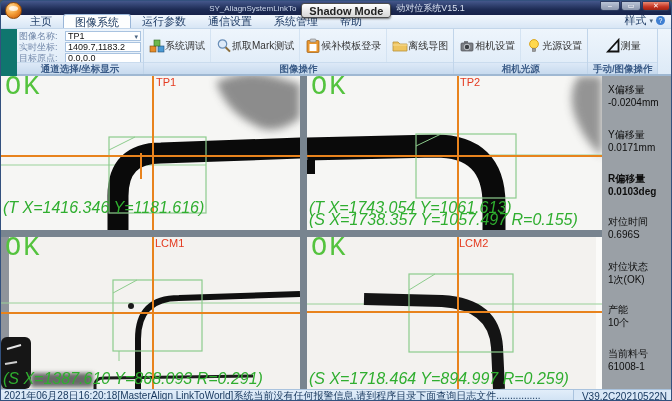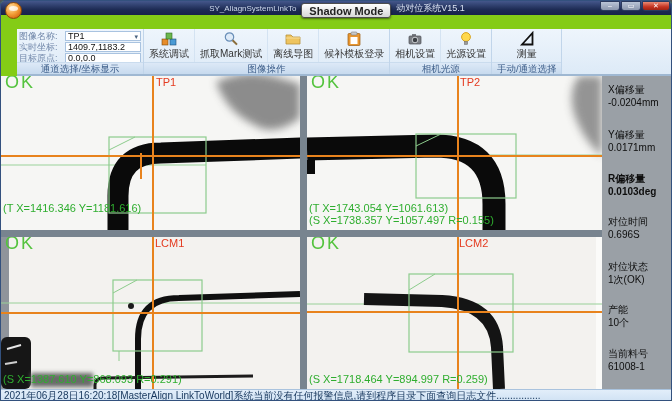--- a/index.html
+++ b/index.html
@@ -1,17 +1,17 @@
 <!DOCTYPE html>
 <html><head>
 <meta charset="utf-8">
 <style>
   html,body{margin:0;padding:0;background:#555;}
   *{box-sizing:border-box;font-family:"Liberation Sans",sans-serif;}
-  .window{position:relative;width:672px;height:401px;background:#84cc16;overflow:hidden;
+  .window{position:relative;width:672px;height:401px;background:#0f766e;overflow:hidden;
           border:1px solid #33517e;border-radius:4px 4px 0 0;}
 
   
   .titlebar{position:absolute;left:0;top:0;width:672px;height:14px;
             background:linear-gradient(#44578b,#1e2c55 60%,#17224a);}
   .orb{position:absolute;left:4px;top:1px;width:17px;height:17px;border-radius:50%;
        background:radial-gradient(circle at 35% 30%,#ffe2a8,#f5a23c 45%,#d96b12 80%);
        border:1px solid #8a4a0c;z-index:5;}
   .orb::after{content:"";position:absolute;left:3px;top:3px;width:9px;height:5px;border-radius:50%;
        background:rgba(255,255,255,.75);}
@@ -39,46 +39,46 @@
   .caret{font-size:7px;color:#4a637f;}
   .help-dot{width:9px;height:9px;border-radius:50%;background:#3f7fd2;color:#fff;font-size:7px;
        line-height:9px;text-align:center;}
 
   
   .ribbon{position:absolute;left:16px;top:28px;width:672px;height:47px;display:flex;
        background:linear-gradient(#eef5fc,#ddeaf7);border-bottom:2px solid #9fb8d2;}
   .rgroup{position:relative;height:45px;border-right:1px solid #c1d5ea;padding-bottom:12px;}
   .rcaption{position:absolute;left:0;bottom:0;width:100%;height:12px;text-align:center;
        font-size:9.5px;color:#3b5c88;line-height:12px;
-       background:linear-gradient(#dde9f7,#c7daee);border-top:1px solid #cadcee;}
+       background:linear-gradient(#dde9f7,#c7daee);border-top:1px solid #cadcee;font-weight:bold;}
   .g-fields{width:127px;padding:1px 2px 12px 2px;}
   .frow{display:flex;align-items:center;height:10px;margin-top:1px;}
   .flabel{width:46px;font-size:9px;color:#7288aa;white-space:nowrap;}
   .fbox{flex:1;height:10px;background:#fff;border:1px solid #a9c3e0;font-size:9px;color:#111;
        line-height:9px;padding:0 2px;display:flex;align-items:center;white-space:nowrap;overflow:hidden;}
   .fbox .caret{margin-left:auto;}
   .g-btns{display:flex;align-items:stretch;}
-  .rbtn{display:flex;flex-direction:column;align-items:center;justify-content:flex-start;
+  .rbtn{display:flex;flex-direction:row;align-items:center;justify-content:flex-start;
        padding:1px 5px 0 5px;cursor:default;}
   .rbtn + .rbtn{border-left:1px solid #d4e3f2;}
   .rbtn .icon{height:17px;display:flex;align-items:center;}
   .rbtn .blabel{font-size:10px;color:#333;white-space:nowrap;}
 
   
   .main{position:absolute;left:0;top:75px;width:672px;height:313px;background:#78848f;}
   .vp{position:absolute;overflow:hidden;background:#f6f6f4;}
   .vp svg{position:absolute;left:0;top:0;}
   .vp-tp1{left:0;top:0;width:299px;height:154px;}
   .vp-tp2{left:306px;top:0;width:295px;height:154px;}
   .vp-lcm1{left:0;top:161px;width:299px;height:152px;background:#f3f2ef;}
   .vp-lcm2{left:306px;top:161px;width:295px;height:152px;background:#f3f2ef;}
-  .ok{position:absolute;left:4px;top:-4px;font-size:18px;color:#54c33e;letter-spacing:2px;z-index:3;}
+  .ok{position:absolute;left:4px;top:-4px;font-size:27px;color:#54c33e;letter-spacing:2px;z-index:3;font-family:Liberation Mono, monospace;}
   .vplabel{position:absolute;font-size:11px;color:#e43b20;z-index:3;top:0;}
-  .coords{position:absolute;left:2px;z-index:3;font-size:11px;color:#2fae2f;line-height:12px;
-       white-space:nowrap;}
+  .coords{position:absolute;left:2px;z-index:3;font-size:16px;color:#2fae2f;line-height:12px;
+       white-space:nowrap;font-style:italic;}
 
   
   .sidebar{position:absolute;left:601px;top:0;width:71px;height:313px;background:#9aa0a6;}
   .sb-item{position:absolute;left:6px;font-size:10px;color:#0e0e0e;line-height:12.5px;}
   .sb-item .sb-val{white-space:nowrap;}
 
   
   .statusbar{position:absolute;left:0;top:388px;width:672px;height:13px;display:flex;align-items:center;
        background:linear-gradient(#e2eefa,#cfe1f3);border-top:1px solid #a9c3de;font-size:10px;}
   .sb-msg{color:#16365c;padding-left:3px;white-space:nowrap;overflow:hidden;}
@@ -97,20 +97,33 @@
       <span class="badge">Shadow Mode</span>
       <span class="title-right">动对位系统V15.1</span>
     </div>
     <div class="win-controls">
       <span class="win-btn">–</span>
       <span class="win-btn">▭</span>
       <span class="win-btn close">✕</span>
     </div>
   </div>
 
+  <div class="menubar">
+    <span class="menu-item">主页</span>
+    <span class="menu-item active">图像系统</span>
+    <span class="menu-item">运行参数</span>
+    <span class="menu-item">通信设置</span>
+    <span class="menu-item">系统管理</span>
+    <span class="menu-item">帮助</span>
+    <span class="menu-right">
+      <span class="style-label">样式</span>
+      <span class="caret">▾</span>
+      <span class="help-dot">?</span>
+    </span>
+  </div>
 
   <div class="ribbon">
 
     <div class="rgroup g-fields">
       <div class="frow">
         <span class="flabel">图像名称:</span>
         <span class="fbox">
           <span>TP1</span>
           <span class="caret">▾</span>
         </span>
@@ -146,36 +159,36 @@
           <svg width="16" height="16">
               <circle cx="6.5" cy="6" r="4.2" fill="#ddeaf8" stroke="#6a8fb8" stroke-width="1.2"></circle>
               <line x1="9.6" y1="9.2" x2="14" y2="13.6" stroke="#8a6d3b" stroke-width="2"></line>
             </svg>
         </span>
         <span class="blabel">抓取Mark测试</span>
       </div>
       <div class="rbtn">
         <span class="icon">
           <svg width="16" height="16">
-              <path d="M1,4 L6,4 L8,6 L15,6 L15,13 L1,13 Z" fill="#eec45f" stroke="#b8923a" stroke-width="0.8"></path>
-              <path d="M1,7 L15,7" stroke="#f7dd9a" stroke-width="1"></path>
-            </svg>
-        </span>
-        <span class="blabel">离线导图</span>
-      </div>
-      <div class="rbtn">
-        <span class="icon">
-          <svg width="16" height="16">
               <rect x="2" y="2.5" width="12" height="12" rx="1" fill="#e8962f" stroke="#9c5d12" stroke-width="0.7"></rect>
               <rect x="5" y="1" width="6" height="3" rx="1" fill="#c9c9c9" stroke="#7d7d7d" stroke-width="0.6"></rect>
               <rect x="4.5" y="6" width="7" height="7" fill="#fff"></rect>
             </svg>
         </span>
         <span class="blabel">候补模板登录</span>
       </div>
+      <div class="rbtn">
+        <span class="icon">
+          <svg width="16" height="16">
+              <path d="M1,4 L6,4 L8,6 L15,6 L15,13 L1,13 Z" fill="#eec45f" stroke="#b8923a" stroke-width="0.8"></path>
+              <path d="M1,7 L15,7" stroke="#f7dd9a" stroke-width="1"></path>
+            </svg>
+        </span>
+        <span class="blabel">离线导图</span>
+      </div>
       <div class="rcaption">图像操作</div>
     </div>
 
     <div class="rgroup g-btns">
       <div class="rbtn">
         <span class="icon">
           <svg width="16" height="16">
               <rect x="5" y="3" width="4" height="2.5" fill="#7b7f85"></rect>
               <rect x="2" y="5" width="12" height="8" rx="1" fill="#7b7f85" stroke="#4a4e54" stroke-width="0.7"></rect>
               <circle cx="8" cy="9" r="2.8" fill="#3b3f44" stroke="#c9ccd0" stroke-width="1"></circle>
@@ -197,21 +210,21 @@
 
     <div class="rgroup g-btns" style="min-width:70px;justify-content:center;">
       <div class="rbtn">
         <span class="icon">
           <svg width="16" height="16">
               <polygon points="3,13.5 13.5,13.5 13.5,2" fill="none" stroke="#111" stroke-width="1.8"></polygon>
             </svg>
         </span>
         <span class="blabel">测量</span>
       </div>
-      <div class="rcaption">手动/通道选择</div>
+      <div class="rcaption">手动/图像操作</div>
     </div>
 
     <div style="flex:1"></div>
   </div>
 
   <div class="main">
 
     <div class="vp vp-tp1">
       <svg width="299" height="154">
         <defs>
@@ -332,15 +345,16 @@
       </div>
       <div class="sb-item" style="top:272px;">
         <div>当前料号</div>
         <div class="sb-val">61008-1</div>
       </div>
     </div>
   </div>
 
   <div class="statusbar">
     <span class="sb-msg">2021年06月28日16:20:18[MasterAlign LinkToWorld]系统当前没有任何报警信息,请到程序目录下面查询日志文件................</span>
+    <span class="sb-ver">V39.2C20210522N</span>
   </div>
 
 </div>
 
 </body></html>

